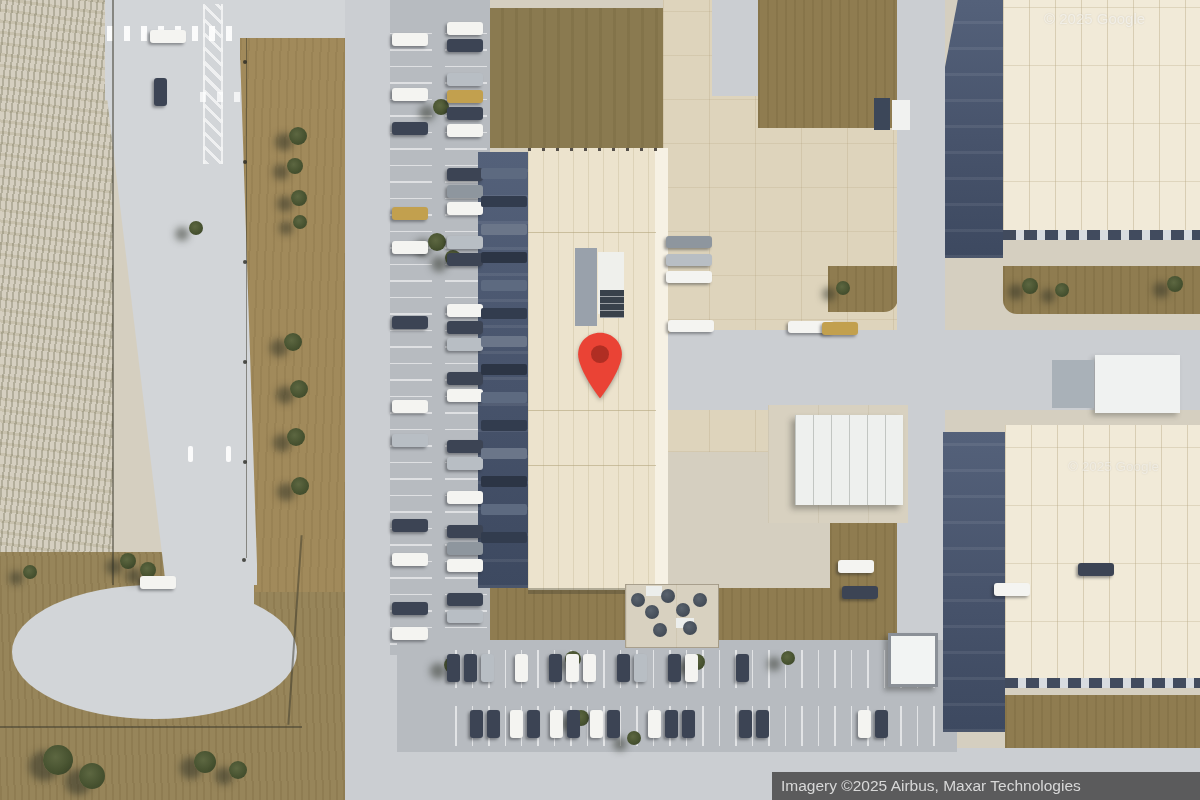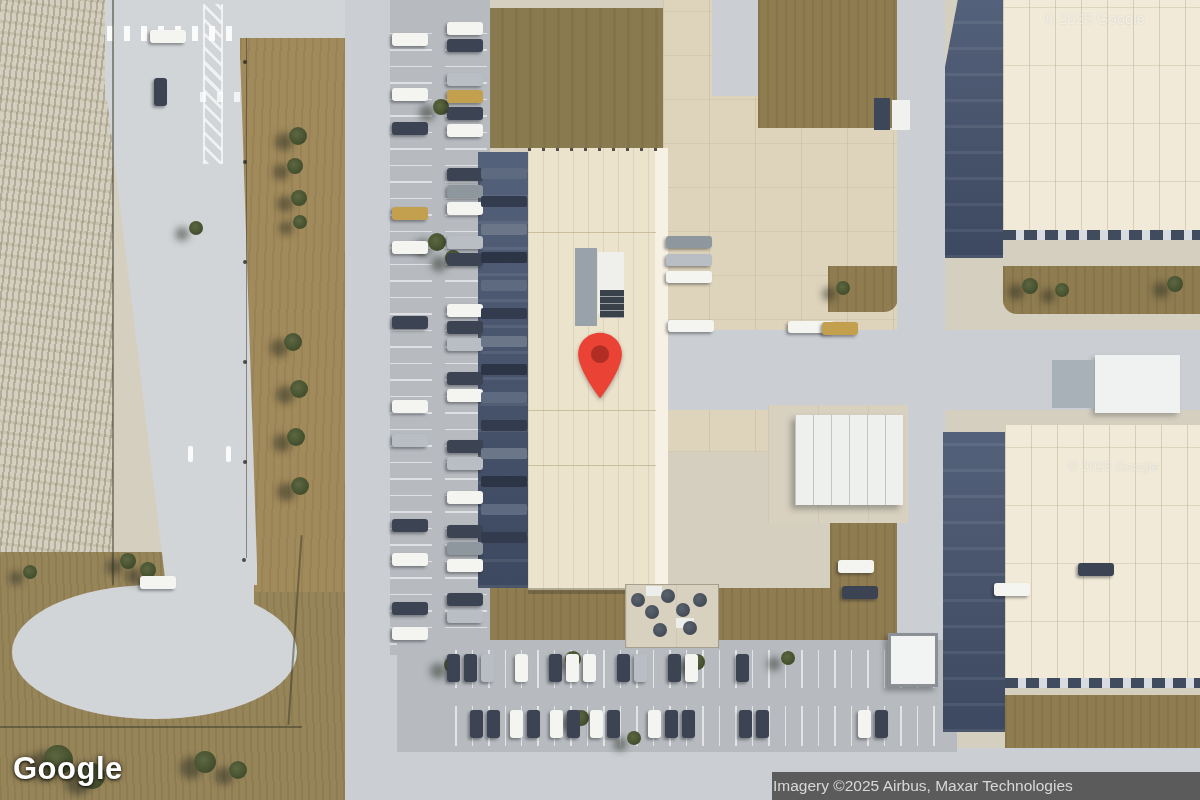--- a/index.html
+++ b/index.html
@@ -39,21 +39,21 @@
   .fence{background:rgba(58,55,42,.5);}
   .tree{border-radius:50%;background:radial-gradient(circle at 42% 40%,#5d6741 0%,#46512f 60%,#39432a 100%);
         box-shadow:-14px 6px 7px rgba(42,46,36,.5);}
   .car{border-radius:3px;box-shadow:-2px 2px 3px rgba(25,28,32,.4);}
   .tank{border-radius:50%;background:radial-gradient(circle at 40% 38%,#5a636e,#39414c);}
   
   #google-logo{left:13px;top:751px;font-size:31px;font-weight:bold;letter-spacing:.5px;color:#fff;
      text-shadow:0 1px 3px rgba(0,0,0,.85),0 0 6px rgba(0,0,0,.55);}
   .wm{color:rgba(255,255,255,.55);font-size:15px;text-shadow:0 0 2px rgba(0,0,0,.12);white-space:nowrap;}
   #attrib{left:772px;top:772px;width:428px;height:28px;background:rgba(66,66,66,.82);
-     color:#d8d8d8;font-size:15.5px;line-height:28px;padding-left:1px;box-sizing:border-box;white-space:nowrap;}
+     color:#d8d8d8;font-size:15.5px;line-height:28px;padding-left:9px;box-sizing:border-box;white-space:nowrap;}
 </style>
 </head>
 <body>
 
 <div id="stage">
 
   <div class="abs field-left speck" style="left:0;top:0;width:113px;height:800px;"></div>
   <div class="abs field-tan" style="left:0;top:552px;width:350px;height:248px;"></div>
   <div class="abs median" style="left:240px;top:36px;width:106px;height:556px;"></div>
   <div class="abs grass" style="left:487px;top:8px;width:226px;height:140px;"></div>
@@ -258,21 +258,20 @@
       <div class="abs" style="left: 481px; top: 532px; width: 46px; height: 11px; background: rgb(50, 60, 78); border-radius: 2px;"></div>
     </div>
 
   <svg class="abs" style="left:575px;top:330px;width:50px;height:72px;filter:drop-shadow(0 2px 2px rgba(0,0,0,.3));" viewBox="0 0 24 34" xmlns="http://www.w3.org/2000/svg">
     <path d="M12 1C6 1 1.5 5.6 1.5 11.3c0 7.8 10.5 21.2 10.5 21.2s10.5-13.4 10.5-21.2C22.5 5.6 18 1 12 1z" fill="#EA4335"></path>
     <circle cx="12" cy="11.3" r="4.3" fill="#B02E23"></circle>
   </svg>
 
   <div class="abs wm" style="left:1044px;top:10px;">© 2025 Google</div>
   <div class="abs wm" style="left:1068px;top:459px;font-size:13.5px;color:rgba(255,255,255,.45);">© 2025 Google</div>
-  <div id="google-logo" class="abs">Google</div>
   <div id="attrib" class="abs">
     <span>Imagery ©2025 Airbus, Maxar Technologies</span>
   </div>
 <div class="abs" style="left: 243px; top: 60px; width: 4px; height: 4px; background: rgba(40, 40, 35, 0.8); border-radius: 50%;"></div>
     <div class="abs" style="left: 243px; top: 160px; width: 4px; height: 4px; background: rgba(40, 40, 35, 0.8); border-radius: 50%;"></div>
     <div class="abs" style="left: 243px; top: 260px; width: 4px; height: 4px; background: rgba(40, 40, 35, 0.8); border-radius: 50%;"></div>
     <div class="abs" style="left: 243px; top: 360px; width: 4px; height: 4px; background: rgba(40, 40, 35, 0.8); border-radius: 50%;"></div>
     <div class="abs" style="left: 243px; top: 460px; width: 4px; height: 4px; background: rgba(40, 40, 35, 0.8); border-radius: 50%;"></div>
     <div class="abs" style="left: 242px; top: 558px; width: 4px; height: 4px; background: rgba(40, 40, 35, 0.8); border-radius: 50%;"></div>
   </div>

